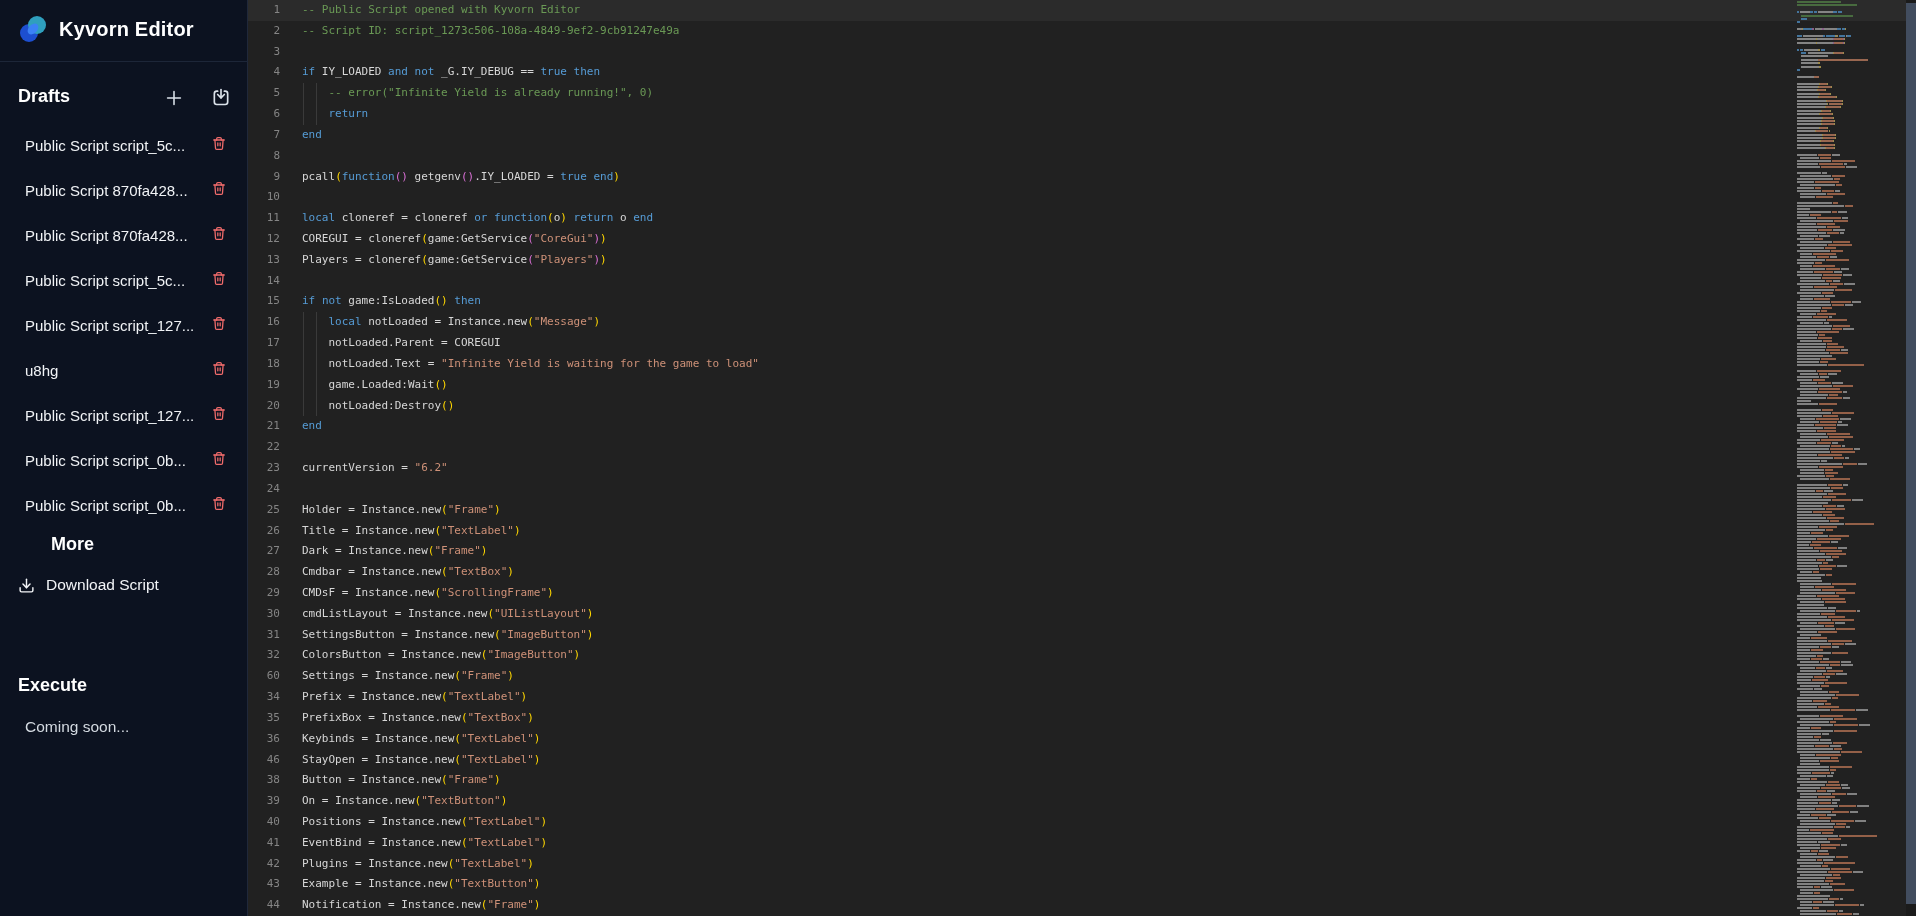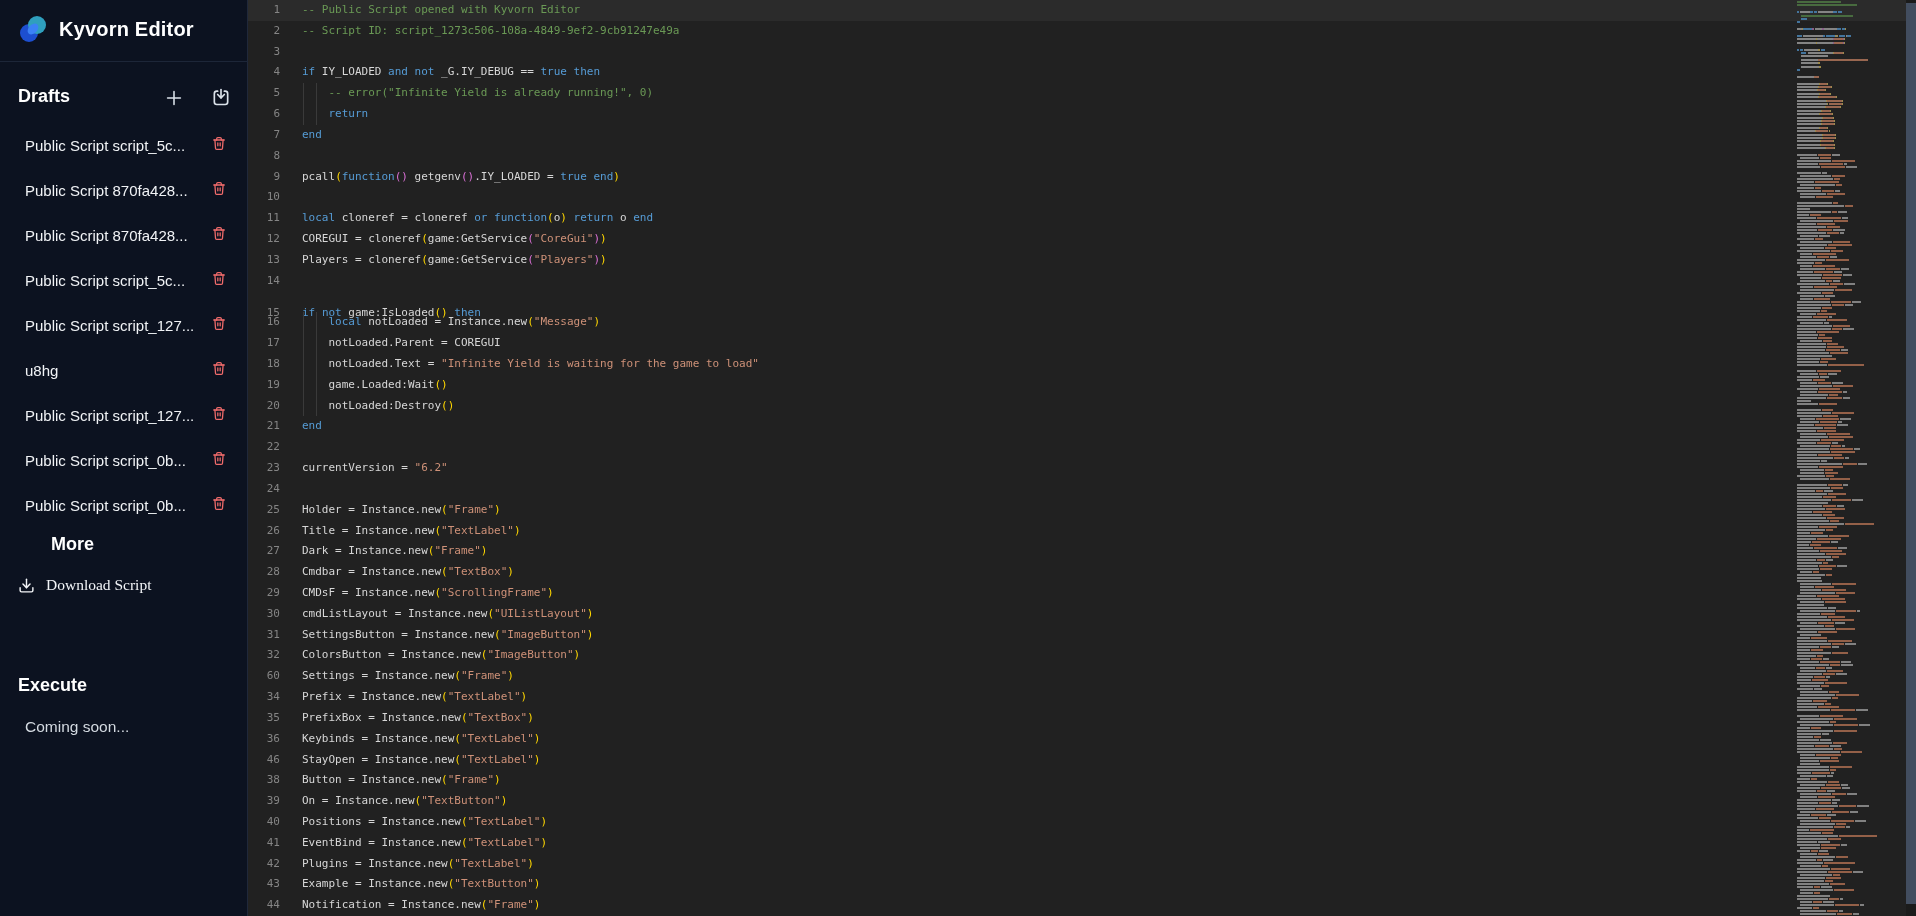--- a/index.html
+++ b/index.html
@@ -22,21 +22,21 @@
   #collect-btn{ left:211px; top:3px;}
   .draft-row{ position:absolute; left:0; width:248px; height:30px;}
   .draft-label{ position:absolute; left:25px; top:50%; transform:translateY(-50%);
                 color:#f1f3f6; font-size:15px; white-space:nowrap;}
   .trash-btn{ position:absolute; left:212px; top:50%; transform:translateY(-50%);
               background:none;border:none;cursor:pointer; color:#ef6b6b; padding:0;}
   .more-heading{ position:absolute; left:18px; top:534px;margin-left:33px;}
   .exec-heading{ position:absolute; left:18px; top:675px;}
   .download-row{ position:absolute; left:18px; top:576px; display:flex; align-items:center; gap:11px;
                  background:none; border:none; cursor:pointer; color:#f3f5f8; font-size:15.5px;
-                 font-family:Liberation Serif, serif;}
+                 font-family:Liberation Sans, sans-serif;}
   .upload-btn{ position:absolute; left:18px; top:617px; width:214px; height:37px; border-radius:10px;
                background:#2563eb; border:none; cursor:pointer; display:flex; align-items:center;
                gap:11px; padding-left:11px; color:#ffffff; font-size:15.5px; font-weight:500;
                font-family:"Liberation Sans", sans-serif;}
   .coming-soon{ position:absolute; left:25px; top:718px; color:#d4dae1; font-size:15.5px;}
 
   
   .editor{ position:absolute; left:248px; top:0; width:1668px; height:916px;
            background:#212121; overflow:hidden;
            font-family:"DejaVu Sans Mono", monospace; font-size:11px;}
@@ -209,21 +209,21 @@
         <div class="code-row" style="top: 83.28px;"><i class="guide g1" style="left: 55px; position: absolute;"></i><i class="guide g2" style="left: 68px; position: absolute;"></i><span class="ln">5</span><span class="code"><span class="tk-w">    </span><span class="tk-c">-- error("Infinite Yield is already running!", 0)</span></span></div>
         <div class="code-row" style="top: 104.1px;"><i class="guide g1" style="left: 55px; position: absolute;"></i><i class="guide g2" style="left: 68px; position: absolute;"></i><span class="ln">6</span><span class="code"><span class="tk-w">    </span><span class="tk-k">return</span></span></div>
         <div class="code-row" style="top: 124.92px;"><span class="ln">7</span><span class="code"><span class="tk-k">end</span></span></div>
         <div class="code-row" style="top: 145.74px;"><span class="ln">8</span><span class="code"></span></div>
         <div class="code-row" style="top: 166.56px;"><span class="ln">9</span><span class="code"><span class="tk-w">pcall</span><span class="tk-b1">(</span><span class="tk-k">function</span><span class="tk-b2">()</span><span class="tk-w"> getgenv</span><span class="tk-b2">()</span><span class="tk-w">.IY_LOADED = </span><span class="tk-k">true</span><span class="tk-w"> </span><span class="tk-k">end</span><span class="tk-b1">)</span></span></div>
         <div class="code-row" style="top: 187.38px;"><span class="ln">10</span><span class="code"></span></div>
         <div class="code-row" style="top: 208.2px;"><span class="ln">11</span><span class="code"><span class="tk-k">local</span><span class="tk-w"> cloneref = cloneref </span><span class="tk-k">or</span><span class="tk-w"> </span><span class="tk-k">function</span><span class="tk-b1">(</span><span class="tk-w">o</span><span class="tk-b1">)</span><span class="tk-w"> </span><span class="tk-k">return</span><span class="tk-w"> o </span><span class="tk-k">end</span></span></div>
         <div class="code-row" style="top: 229.02px;"><span class="ln">12</span><span class="code"><span class="tk-w">COREGUI = cloneref</span><span class="tk-b1">(</span><span class="tk-w">game:GetService</span><span class="tk-b2">(</span><span class="tk-s">"CoreGui"</span><span class="tk-b2">)</span><span class="tk-b1">)</span></span></div>
         <div class="code-row" style="top: 249.84px;"><span class="ln">13</span><span class="code"><span class="tk-w">Players = cloneref</span><span class="tk-b1">(</span><span class="tk-w">game:GetService</span><span class="tk-b2">(</span><span class="tk-s">"Players"</span><span class="tk-b2">)</span><span class="tk-b1">)</span></span></div>
         <div class="code-row" style="top: 270.66px;"><span class="ln">14</span><span class="code"></span></div>
-        <div class="code-row" style="top: 303px;"><span class="ln">15</span><span class="code"><span class="tk-k">if</span><span class="tk-w"> </span><span class="tk-k">not</span><span class="tk-w"> game:IsLoaded</span><span class="tk-b1">()</span><span class="tk-w"> </span><span class="tk-k">then</span></span></div>
+        <div class="code-row" style="top: 291px;"><span class="ln">15</span><span class="code"><span class="tk-k">if</span><span class="tk-w"> </span><span class="tk-k">not</span><span class="tk-w"> game:IsLoaded</span><span class="tk-b1">()</span><span class="tk-w"> </span><span class="tk-k">then</span></span></div>
         <div class="code-row" style="top: 312.3px;"><i class="guide g1" style="left: 55px; position: absolute;"></i><i class="guide g2" style="left: 68px; position: absolute;"></i><span class="ln">16</span><span class="code"><span class="tk-w">    </span><span class="tk-k">local</span><span class="tk-w"> notLoaded = Instance.new</span><span class="tk-b1">(</span><span class="tk-s">"Message"</span><span class="tk-b1">)</span></span></div>
         <div class="code-row" style="top: 333.12px;"><i class="guide g1" style="left: 55px; position: absolute;"></i><i class="guide g2" style="left: 68px; position: absolute;"></i><span class="ln">17</span><span class="code"><span class="tk-w">    notLoaded.Parent = COREGUI</span></span></div>
         <div class="code-row" style="top: 353.94px;"><i class="guide g1" style="left: 55px; position: absolute;"></i><i class="guide g2" style="left: 68px; position: absolute;"></i><span class="ln">18</span><span class="code"><span class="tk-w">    notLoaded.Text = </span><span class="tk-s">"Infinite Yield is waiting for the game to load"</span></span></div>
         <div class="code-row" style="top: 374.76px;"><i class="guide g1" style="left: 55px; position: absolute;"></i><i class="guide g2" style="left: 68px; position: absolute;"></i><span class="ln">19</span><span class="code"><span class="tk-w">    game.Loaded:Wait</span><span class="tk-b1">()</span></span></div>
         <div class="code-row" style="top: 395.58px;"><i class="guide g1" style="left: 55px; position: absolute;"></i><i class="guide g2" style="left: 68px; position: absolute;"></i><span class="ln">20</span><span class="code"><span class="tk-w">    notLoaded:Destroy</span><span class="tk-b1">()</span></span></div>
         <div class="code-row" style="top: 416.4px;"><span class="ln">21</span><span class="code"><span class="tk-k">end</span></span></div>
         <div class="code-row" style="top: 437.22px;"><span class="ln">22</span><span class="code"></span></div>
         <div class="code-row" style="top: 458.04px;"><span class="ln">23</span><span class="code"><span class="tk-w">currentVersion = </span><span class="tk-s">"6.2"</span></span></div>
         <div class="code-row" style="top: 478.86px;"><span class="ln">24</span><span class="code"></span></div>
         <div class="code-row" style="top: 499.68px;"><span class="ln">25</span><span class="code"><span class="tk-w">Holder = Instance.new</span><span class="tk-b1">(</span><span class="tk-s">"Frame"</span><span class="tk-b1">)</span></span></div>

